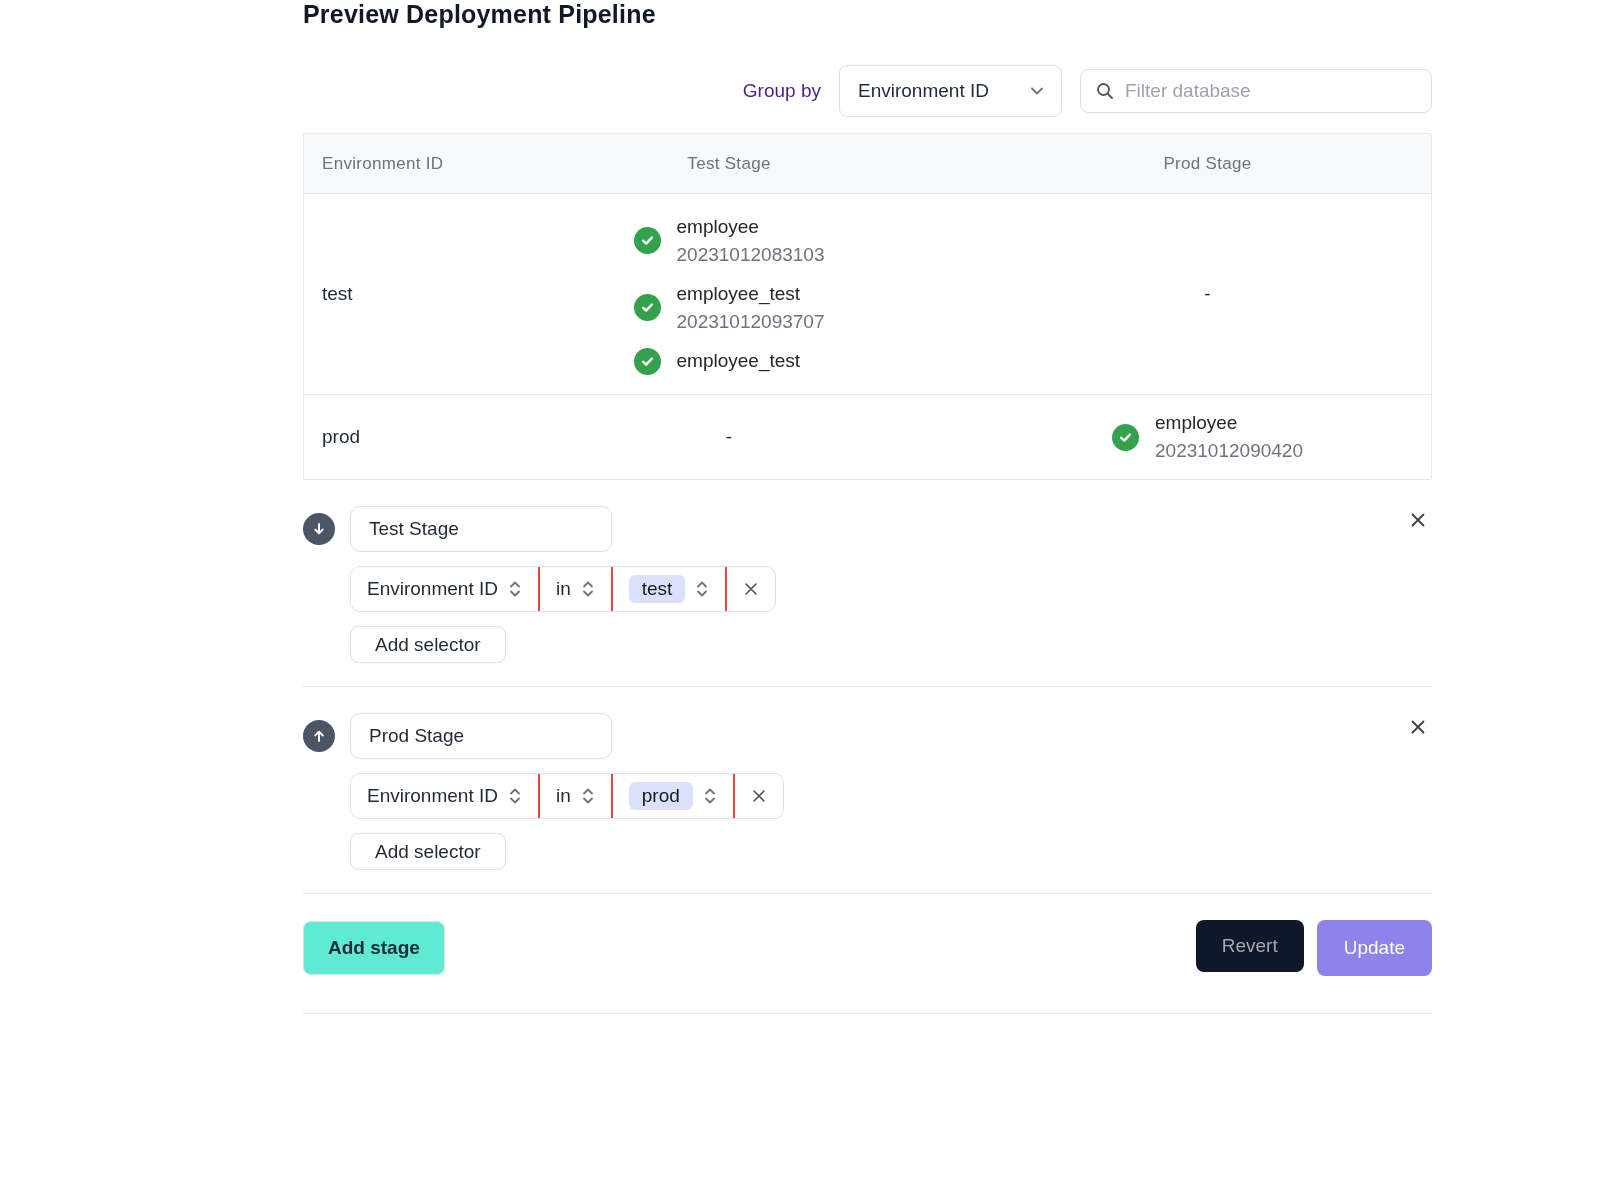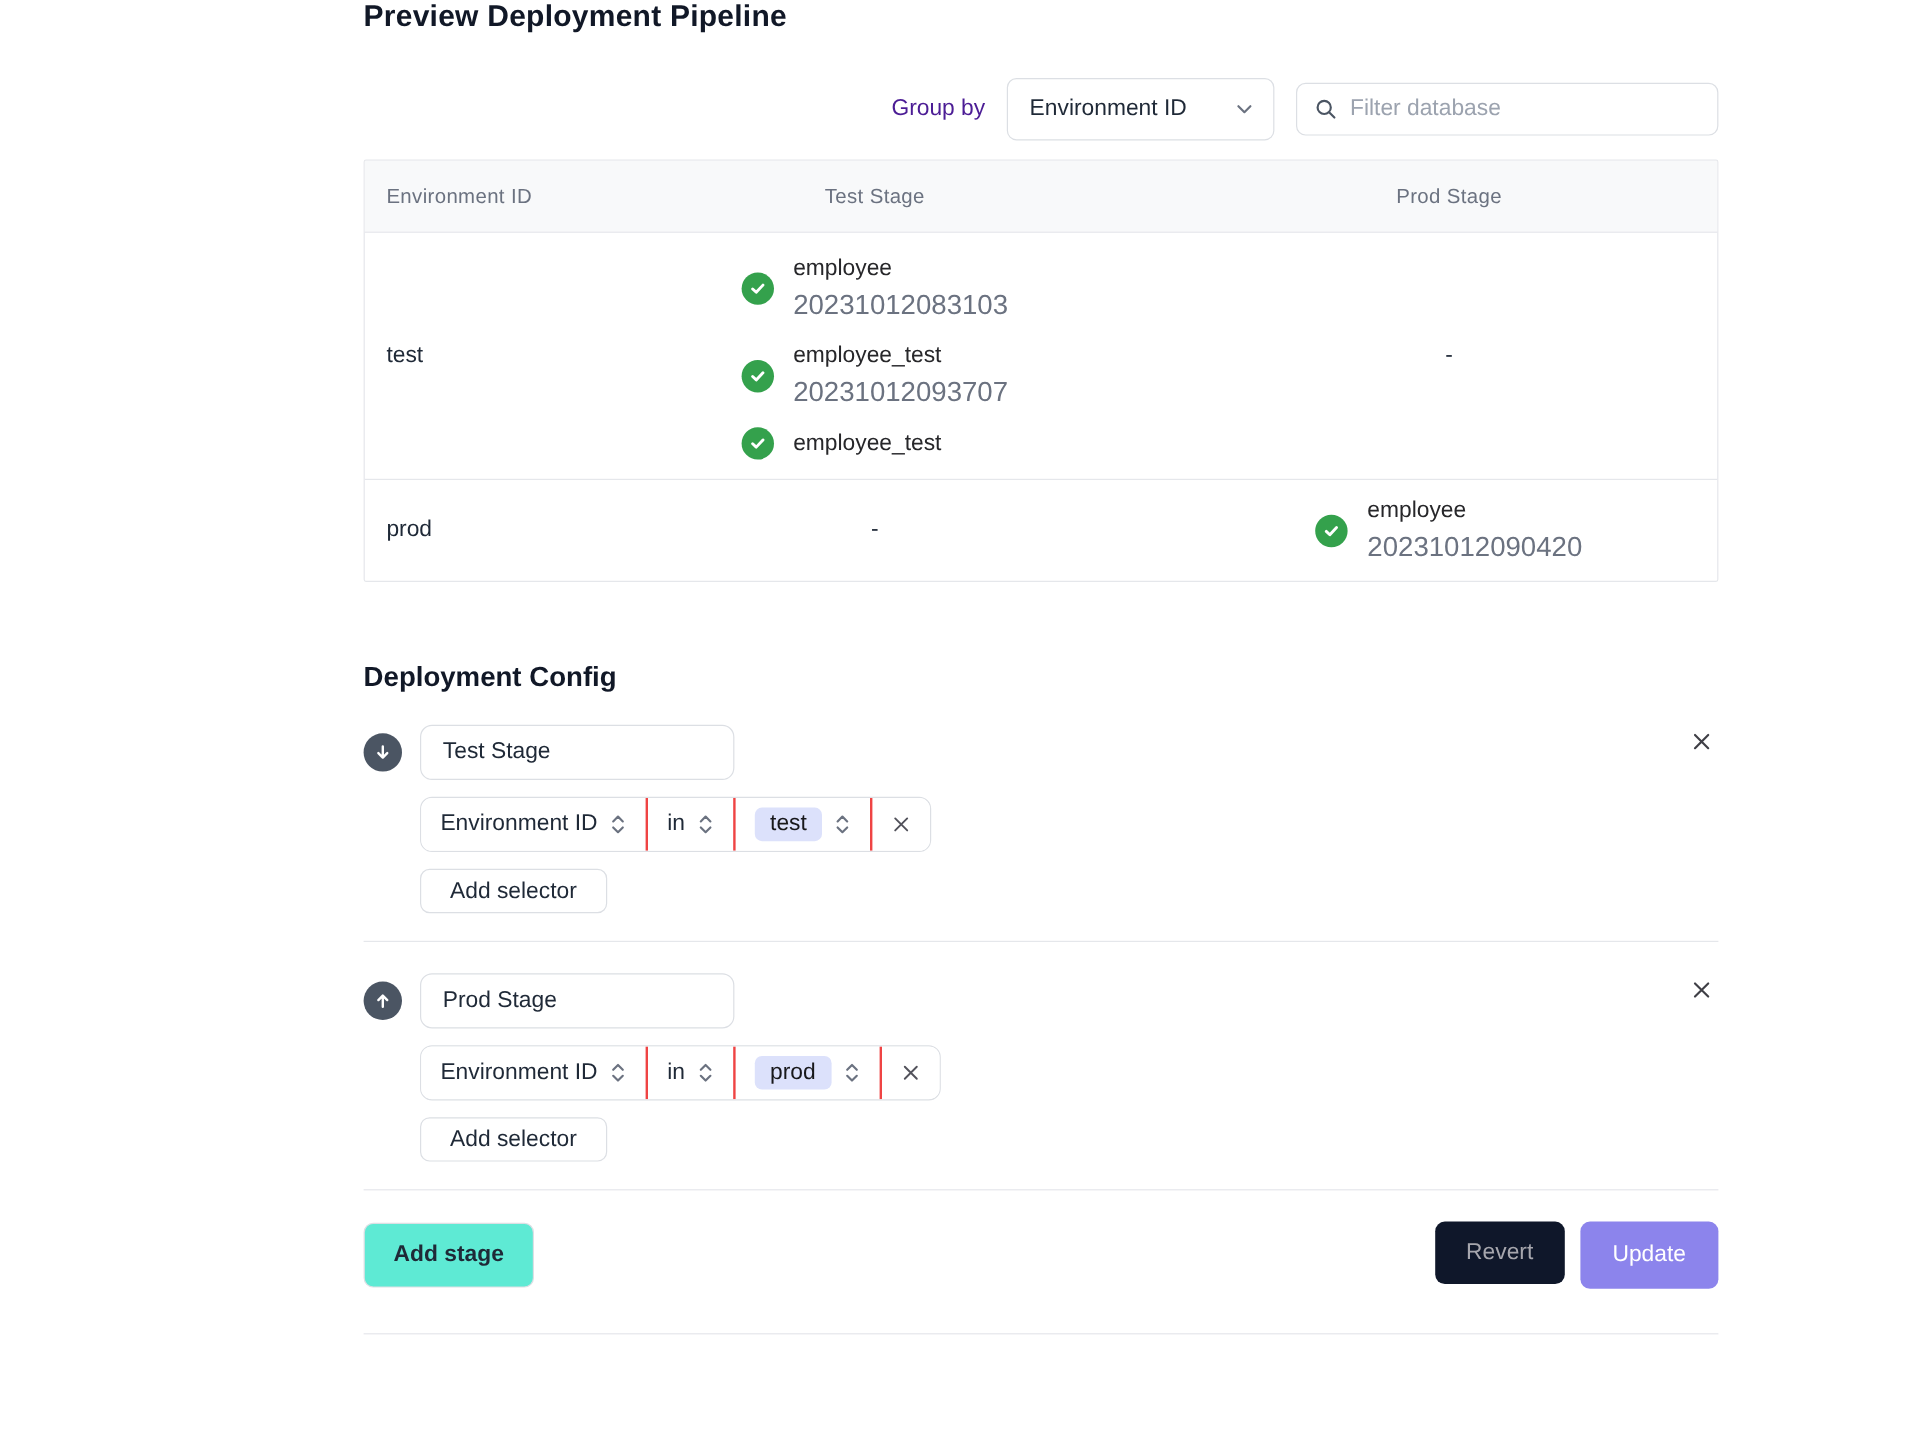--- a/index.html
+++ b/index.html
@@ -33,21 +33,21 @@
   .pcell.c1 { padding-left: 18px; justify-content: flex-start; }
   .pcell.c2, .pcell.c3 { justify-content: center; }
   .body-row .pcell { display: flex; align-items: center; font-size: 19px; color: #1f2937; }
   .row-test .pcell { min-height: 200px; }
   .row-prod .pcell { min-height: 84px; }
   .db-stack { display: flex; flex-direction: column; gap: 12px; padding: 16px 0; }
   .db-item { display: flex; align-items: center; gap: 16px; }
   .check-circle { width: 27px; height: 27px; border-radius: 50%; background: #34a14c;
     display: flex; align-items: center; justify-content: center; flex: 0 0 27px; }
   .db-text .db-name { font-size: 19px; color: #27272a; line-height: 1.45; }
-  .db-text .db-version { font-size: 23px; color: #6b7280; line-height: 1.45; }
+  .db-text .db-version { font-size: 19px; color: #6b7280; line-height: 1.45; }
   .db-text .db-version:empty { display: none; }
   .dash { color: #374151; }
 
   
   .section-title { margin-top: 66px; font-size: 23px; font-weight: 700; color: #111827; }
   .stage-block { margin-top: 26px; position: relative; }
   .stage-head { display: flex; align-items: flex-start; gap: 15px; }
   .move-btn { width: 32px; height: 32px; border-radius: 50%; background: #4b5563; border: none;
     display: flex; align-items: center; justify-content: center; cursor: pointer; margin-top: 7px; }
   .stage-name-input { width: 262px; height: 46px; border: 1px solid #dcdfe4; border-radius: 10px;
@@ -171,21 +171,20 @@
           </span>
           <span class="db-text">
             <span class="db-name" style="display:block">employee</span>
             <span class="db-version" style="display:block">20231012090420</span>
           </span>
         </div>
       </div>
     </div>
   </div>
 
-  <h2 class="section-title">Deployment Config</h2>
 
   <div class="stage-block">
     <div class="stage-head">
       <button class="move-btn">
         <span>
           <svg width="16" height="16" viewBox="0 0 16 16">
               <path d="M8 3 L8 12 M4.3 8.6 L8 12.3 L11.7 8.6" fill="none" stroke="#ffffff" stroke-width="2" stroke-linecap="round" stroke-linejoin="round"></path>
             </svg>
         </span>
       </button>

